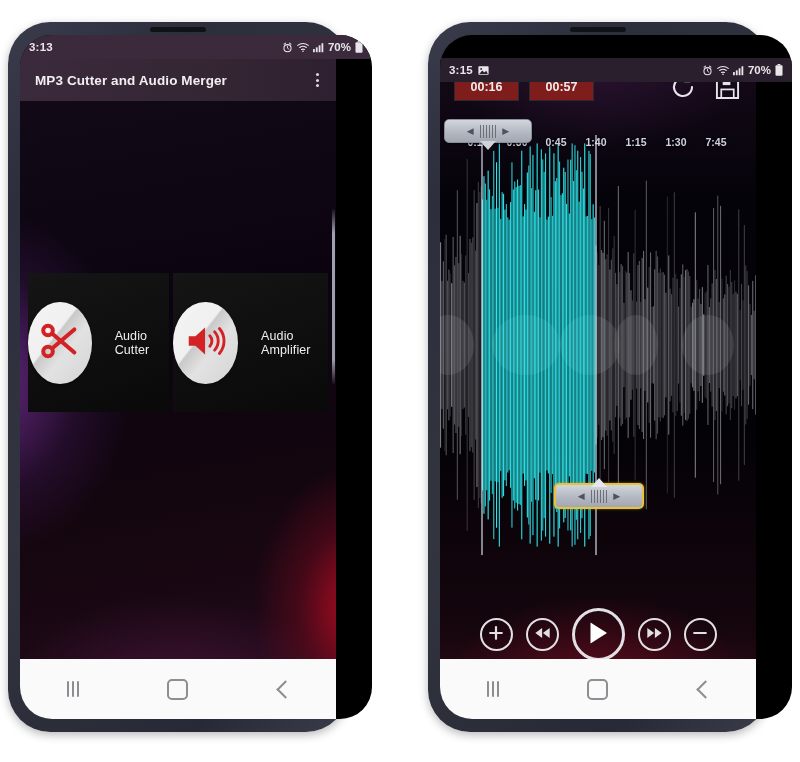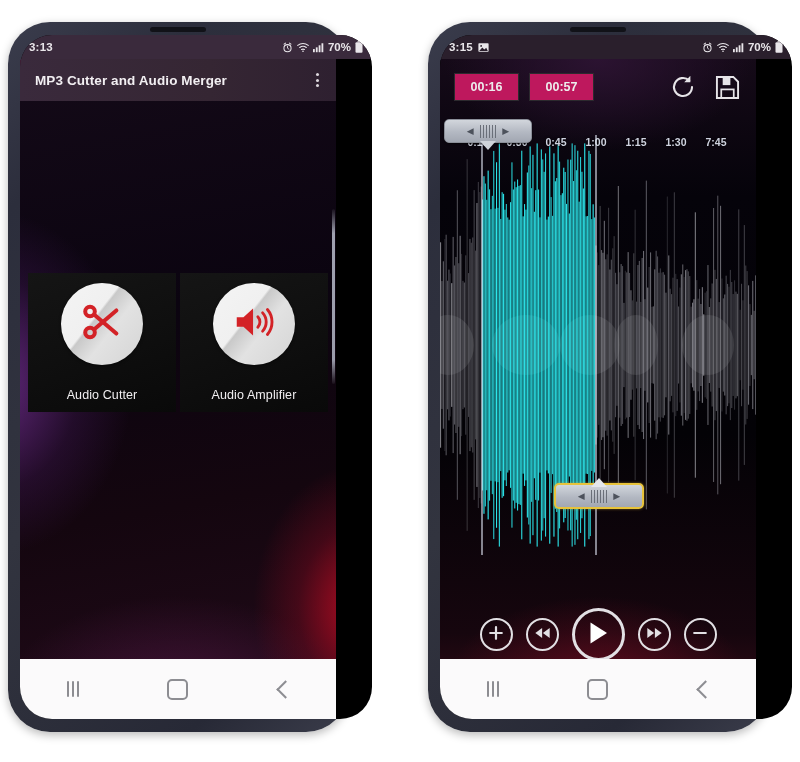--- a/index.html
+++ b/index.html
@@ -64,21 +64,21 @@
     z-index: 20;
   }
   .sb-left { display: flex; align-items: center; gap: 5px; }
   .sb-right { display: flex; align-items: center; gap: 4px; }
   .sb-time { letter-spacing: .2px; }
   .sb-ico { display: inline-flex; align-items: center; }
   .sb-pct { font-size: 11.5px; font-weight: bold; }
 
   
   .statusbar.purple { background: #3a2a3c; }
-  .statusbar.dark   { background: #2a1f2c; }
+  .statusbar.dark   { background: #2a1f2c; margin-top: 23px; }
 
   
   .l-screen {
     position: absolute;
     top: 24px; left: 0;
     width: 316px;
     height: 624px;
     background: #be185d;
     overflow: hidden;
   }
@@ -117,21 +117,21 @@
     width: 300px;
     display: grid;
     grid-template-columns: 1fr 1fr;
     gap: 4px;
     z-index: 4;
   }
   .tile {
     background: linear-gradient(160deg,#151515 0%, #0e0e0e 60%, #090909 100%);
     height: 139px;
     display: flex;
-    flex-direction: column;
+    flex-direction: row;
     align-items: center;
     justify-content: center;
     gap: 23px;
     cursor: pointer;
   }
   .disc {
     width: 82px; height: 82px;
     border-radius: 50%;
     background: linear-gradient(128deg,#f4f4f4 0%, #f0f0f0 41%, #c9c9c9 43%, #e2e2e2 60%, #d4d4d4 100%);
     display: flex; align-items: center; justify-content: center;
@@ -171,21 +171,21 @@
     top: 2px; left: 0; right: 0;
     height: 52px;
     display: flex;
     align-items: center;
     padding: 0 12px 0 14px;
     box-sizing: border-box;
     z-index: 6;
     gap: 10px;
   }
   .time-box {
-    background: #be185d;
+    background: #7f1d1d;
     border: 1px solid #2c2a2e;
     color: #ededed;
     font-size: 12.5px;
     font-weight: bold;
     padding: 6px 0;
     width: 63px;
     text-align: center;
     cursor: pointer;
   }
   .tb-spacer { flex: 1; }
@@ -498,21 +498,21 @@
             <rect x="8" y="2.5" width="8" height="8" fill="#e6e4e8"></rect>
             <rect x="6.5" y="15" width="13" height="9" fill="none" stroke="#e6e4e8" stroke-width="1.8"></rect>
           </svg>
         </div>
       </div>
 
       <div class="ruler">
         <span class="ruler-lbl" style="left:38px">0:15</span>
         <span class="ruler-lbl" style="left:77px">0:30</span>
         <span class="ruler-lbl" style="left:116px">0:45</span>
-        <span class="ruler-lbl" style="left:156px">1:00</span>
+        <span class="ruler-lbl" style="left:156px">1:40</span>
         <span class="ruler-lbl" style="left:196px">1:15</span>
         <span class="ruler-lbl" style="left:236px">1:30</span>
         <span class="ruler-lbl" style="left:276px">7:45</span>
       </div>
 
       <div class="wave-area">
         <svg width="316" height="420" viewBox="0 0 316 420">
           <g id="wave-bars">
               <ellipse cx="268" cy="210" rx="26" ry="30" fill="#3a3a3e" opacity="0.55"></ellipse>
               <ellipse cx="196" cy="210" rx="22" ry="30" fill="#3a3a3e" opacity="0.55"></ellipse>

